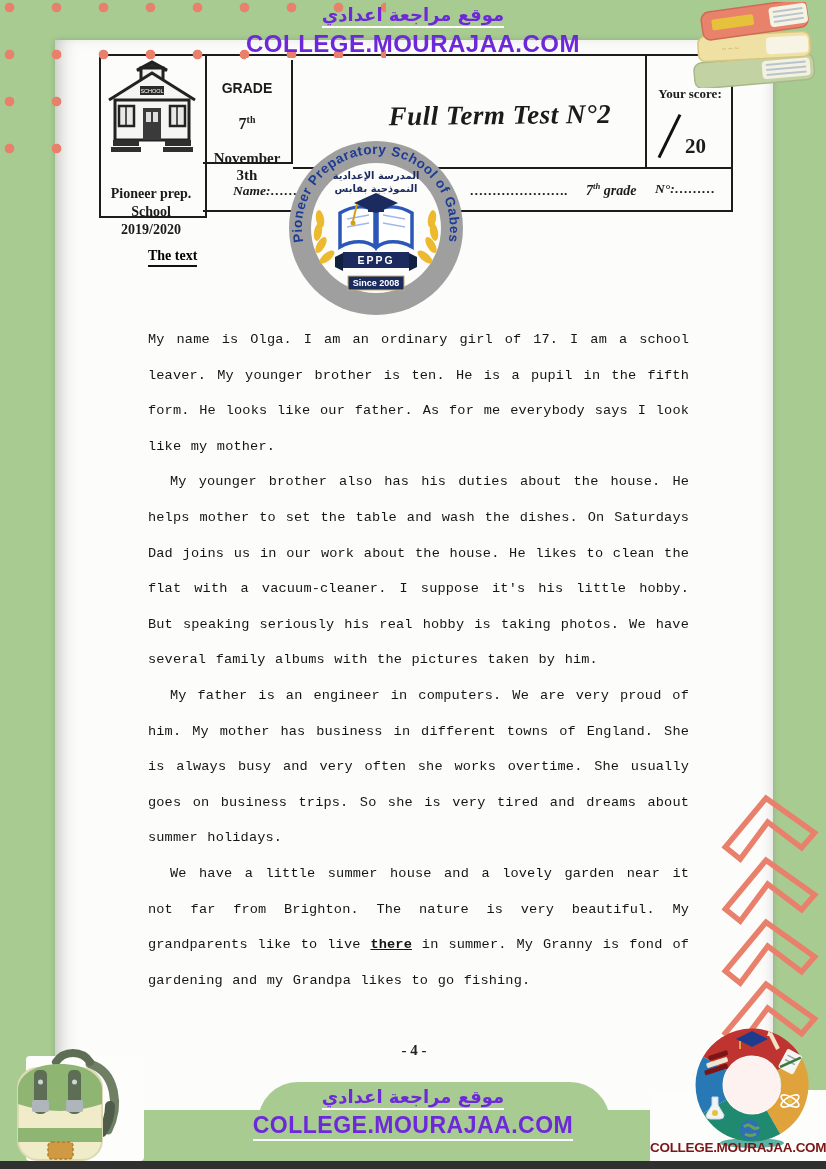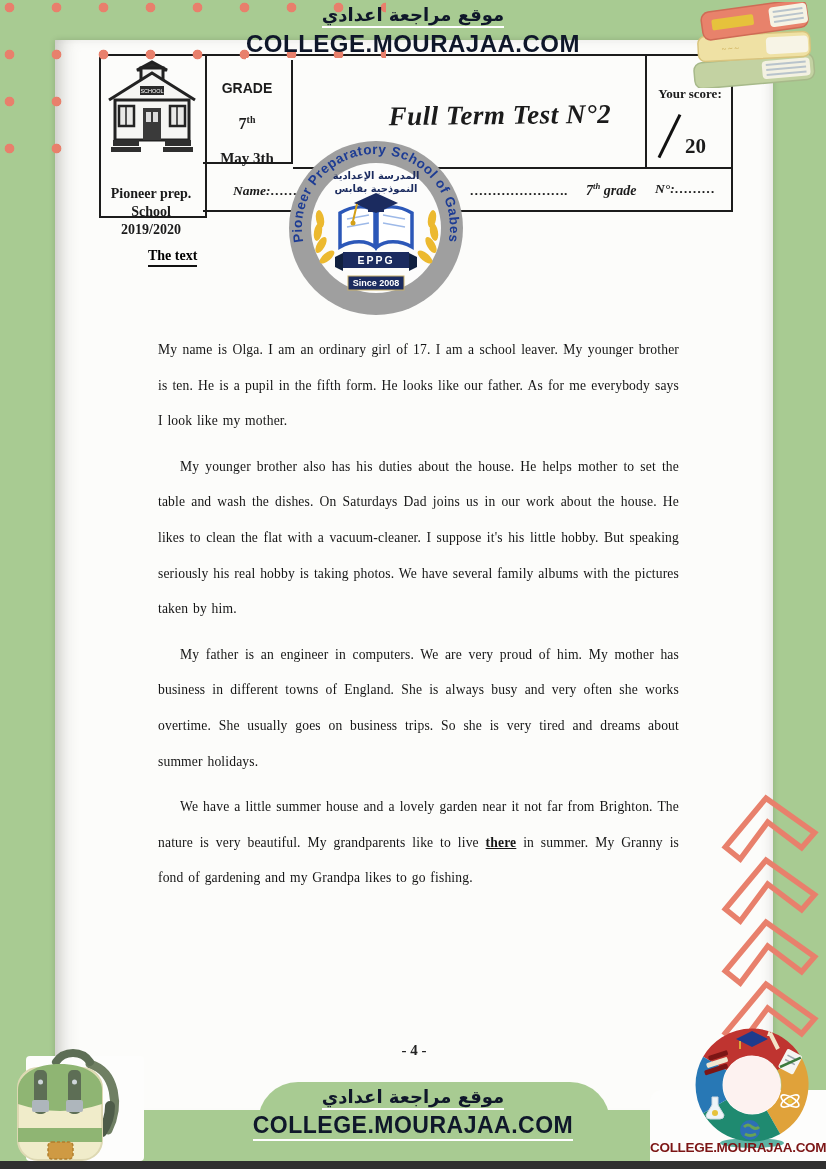--- a/index.html
+++ b/index.html
@@ -7,21 +7,21 @@
           font-family:"Liberation Sans",sans-serif;}
   .abs{position:absolute;}
 
   
   .dots{background-image:radial-gradient(circle,#e8806c 4.5px,rgba(0,0,0,0) 5.2px);
         background-size:47px 47px;z-index:4;pointer-events:none;}
   .dots-a{left:-14px;top:-16px;width:400px;height:95px;}
   .dots-b{left:-14px;top:78px;width:96px;height:95px;}
 
   
-  .banner{left:0;width:826px;text-align:center;color:#0f172a;z-index:6;}
+  .banner{left:0;width:826px;text-align:center;color:#6d28d9;z-index:6;}
   .banner .ar{display:inline-block;font-size:18px;font-weight:bold;border-bottom:2px solid #fff;
               padding-bottom:1px;font-family:"DejaVu Sans",sans-serif;}
   .banner .site{display:inline-block;font-size:24px;font-weight:bold;letter-spacing:.5px;
                 border-bottom:2.5px solid #fff;margin-top:2px;}
   .banner-top{top:4px;}
   .banner-bottom{top:1086px;}
 
   
   .paper{left:55px;top:40px;width:718px;height:1078px;background:#fcfcfa;z-index:1;
          box-shadow:inset 14px 0 20px -12px rgba(90,90,80,.45), inset -8px 0 14px -10px rgba(90,90,80,.3),
@@ -46,21 +46,21 @@
 
   
   .logo{left:287px;top:139px;width:178px;height:178px;z-index:5;}
 
   
   .heading{left:148px;top:248px;z-index:3;font-family:"Liberation Serif",serif;font-weight:bold;
            font-size:14px;border-bottom:2.5px solid #111;padding-bottom:1px;}
   .textblock{left:148px;top:322px;width:541px;z-index:3;font-family:"Liberation Serif",serif;
              font-size:13.6px;line-height:35.6px;text-align:justify;color:#151515;
              letter-spacing:.15px;word-spacing:1.2px;}
-  .textblock p{margin:10px;}
+  .textblock p{margin:0;font-family:Liberation Mono, monospace;}
   .textblock p.ind{text-indent:22px;}
   .emph{font-weight:bold;text-decoration:underline;}
   .pagenum{left:55px;top:1042px;width:718px;text-align:center;z-index:3;
            font-family:"Liberation Serif",serif;font-weight:bold;font-size:15px;color:#222;}
 
   
   .strip{left:0;top:1110px;width:826px;height:51px;background:#a8cb92;z-index:5;}
   .bump{left:258px;top:1082px;width:352px;height:80px;background:#a8cb92;border-radius:40px 40px 0 0;z-index:5;}
   .wb-left{left:26px;top:1056px;width:118px;height:105px;background:#fdfdfc;z-index:5;border-radius:4px;}
   .wb-right{left:650px;top:1090px;width:176px;height:71px;background:#fdfdfc;border-radius:12px 0 0 0;z-index:6;}
@@ -123,21 +123,21 @@
   <div class="abs school-box ink">
     <div>Pioneer prep.</div>
     <div>School</div>
     <div>2019/2020</div>
   </div>
 
   <div class="abs grade-cell ink" style="left:203px;top:60px;width:88px;font-size:14px;font-family:'Liberation Sans',sans-serif;">GRADE</div>
   <div class="abs grade-cell ink" style="left:203px;top:94px;width:88px;font-size:16px;">
     <span>7</span><sup>th</sup>
   </div>
-  <div class="abs grade-cell ink" style="left:203px;top:130px;width:88px;font-size:15px;">May 3th</div>
+  <div class="abs grade-cell ink" style="left:203px;top:130px;width:88px;font-size:15px;">November 3th</div>
 
   <div class="abs title ink">Full Term Test N°2</div>
 
   <div class="abs score-label ink">Your score:</div>
   <div class="abs slash"></div>
   <div class="abs score-total ink">20</div>
 
   <div class="abs namerow ink" style="left:233px;top:183px;">
     <span>Name:</span><span>…………</span>
   </div>

